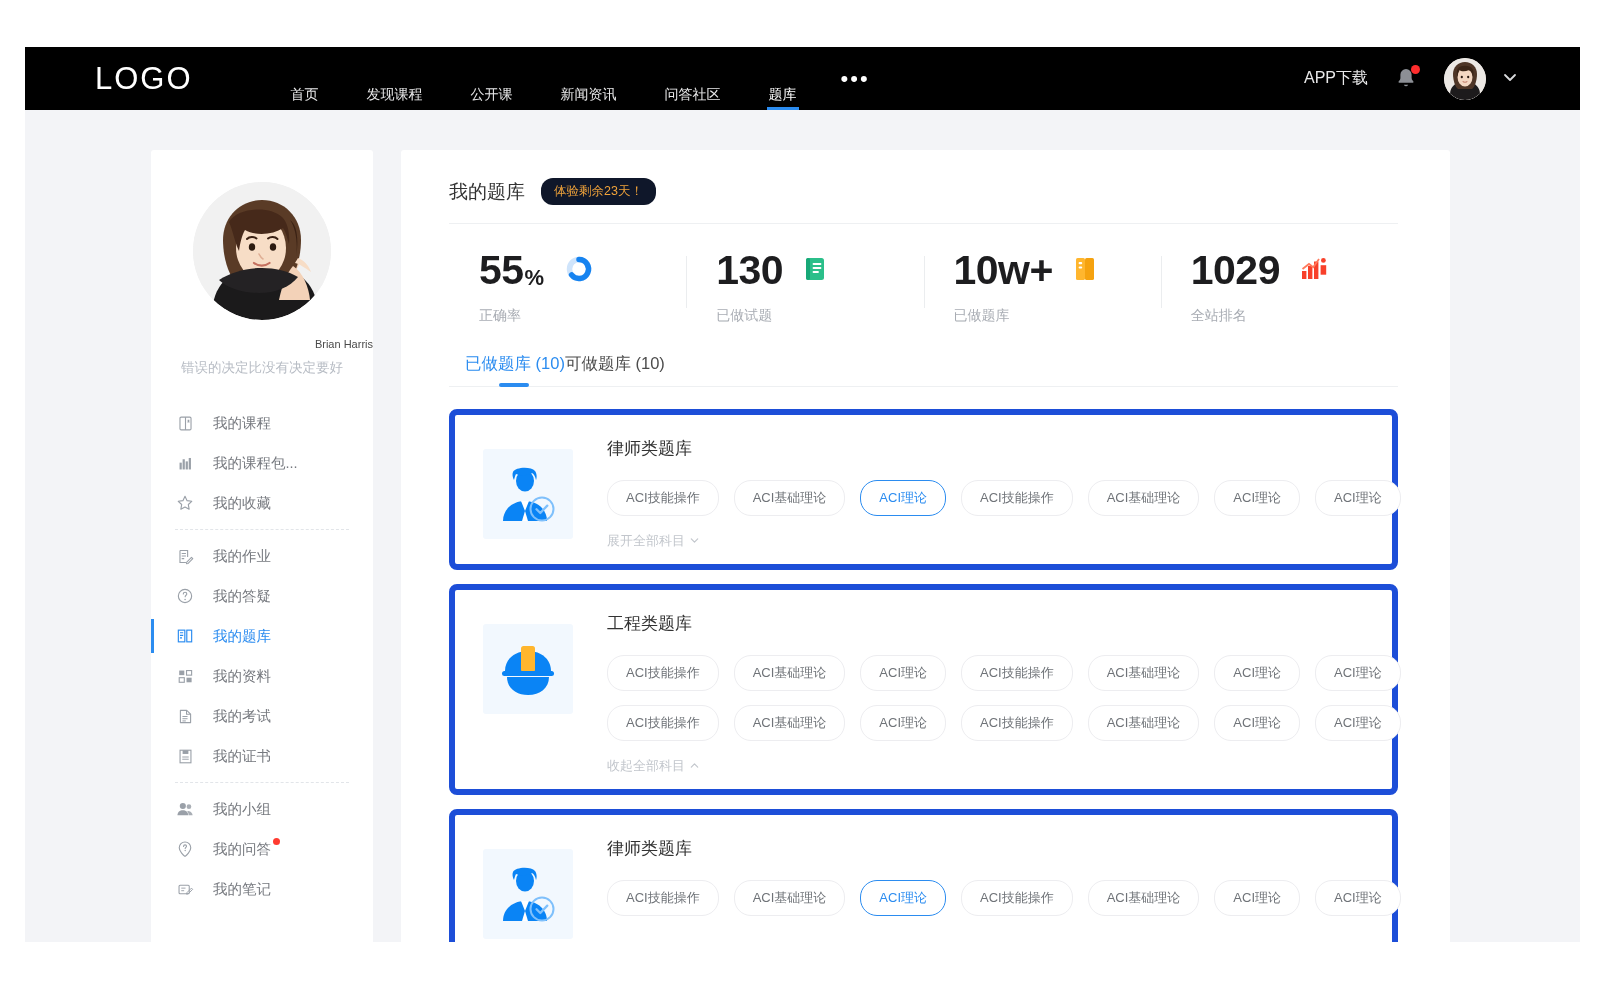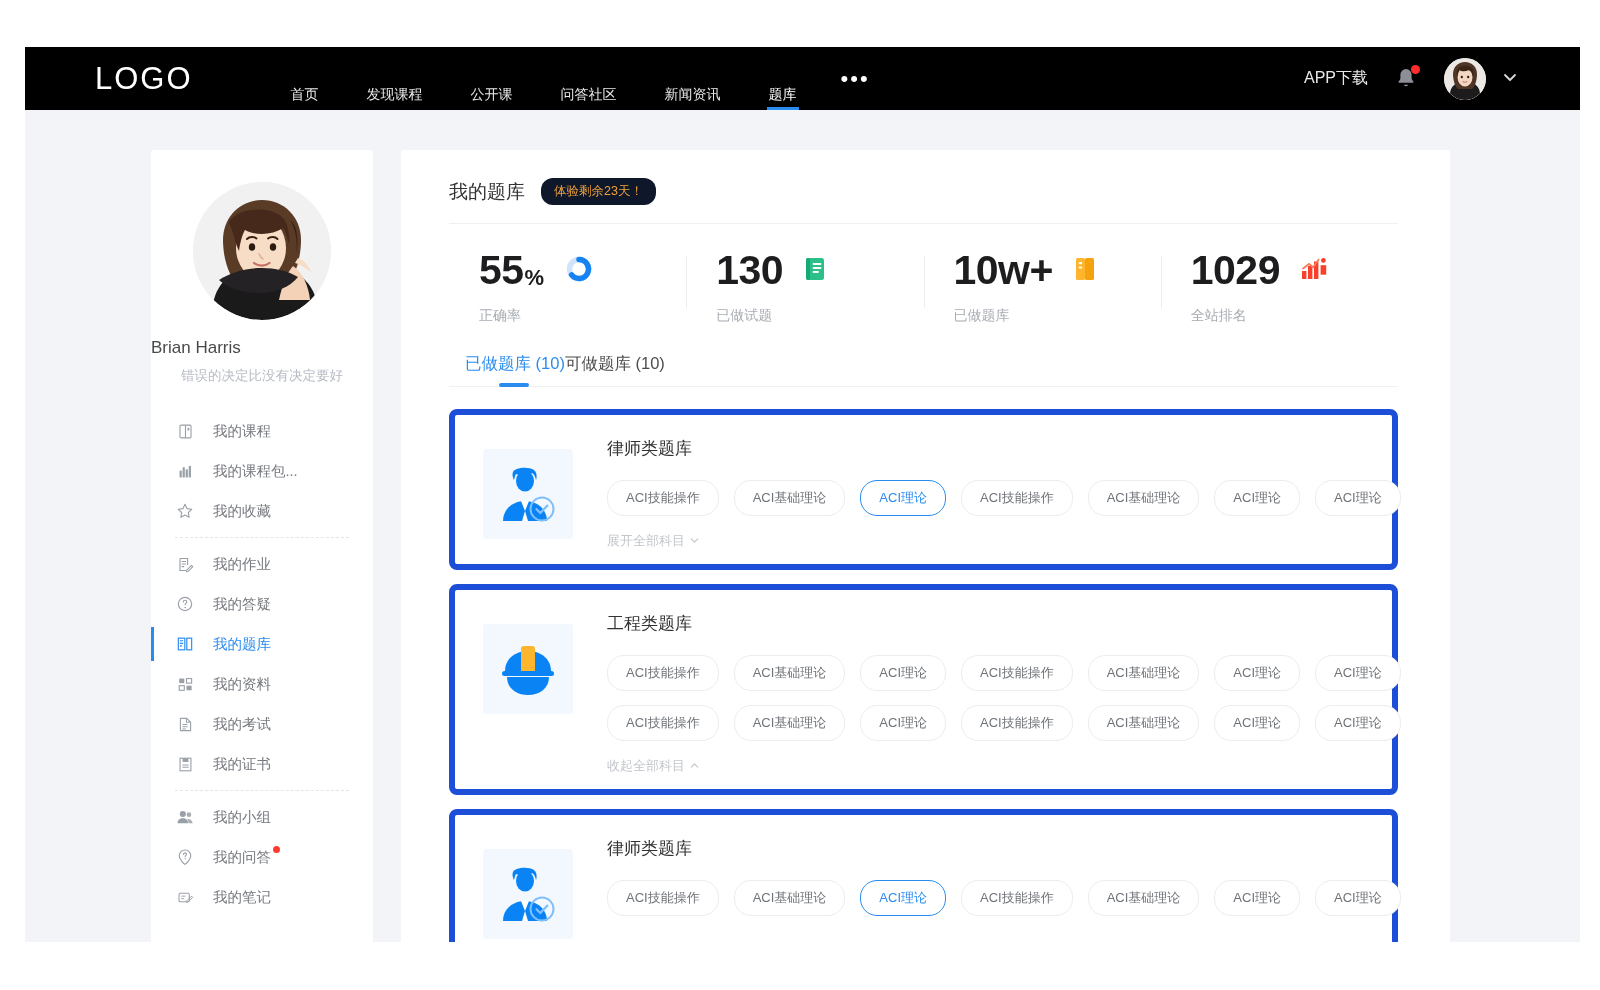--- a/index.html
+++ b/index.html
@@ -104,21 +104,21 @@
     height: 807px;
   }
   .side-avatar {
     width: 138px; height: 138px; border-radius: 50%;
     margin: 0 auto 18px auto;
     background: #f0f0f0;
     overflow: hidden;
     position: relative;
   }
   .side-name {
-    text-align: left; font-size: 17px; color: #4a4a4a; margin-bottom: 9px; margin-top: 12px;
+    text-align: right; font-size: 11px; color: #4a4a4a; margin-bottom: 9px; margin-top: 12px;
   }
   .side-motto {
     text-align: center; font-size: 13.5px; color: #b7bcc4; margin-bottom: 26px;
   }
   .menu { padding: 0 22px; }
   .menu-item {
     display: flex; align-items: center;
     height: 40px;
     cursor: pointer;
     position: relative;
@@ -258,22 +258,22 @@
 <body>
 
 <div id="page">
 
   <div class="topbar">
     <div class="logo">LOGO</div>
     <div class="nav" id="nav-container">
         <div class="nav-item">首页</div>
         <div class="nav-item">发现课程</div>
         <div class="nav-item">公开课</div>
+        <div class="nav-item">新闻资讯</div>
         <div class="nav-item">问答社区</div>
-        <div class="nav-item">新闻资讯</div>
         <div class="nav-item active">题库</div>
       </div>
     <div class="nav-dots">•••</div>
 
     <div class="top-right">
       <div class="app-dl">APP下载</div>
 
       <div class="bell-wrap">
         <svg width="24" height="25" viewBox="0 0 24 24">
           <path d="M12 2.5a5.6 5.6 0 0 0-5.6 5.6v3.1c0 1.2-.45 2.3-1.25 3.15l-.5.55a.8.8 0 0 0 .58 1.35h13.54a.8.8 0 0 0 .58-1.35l-.5-.55a4.6 4.6 0 0 1-1.25-3.15V8.1A5.6 5.6 0 0 0 12 2.5z" fill="#8c8f95"></path>

